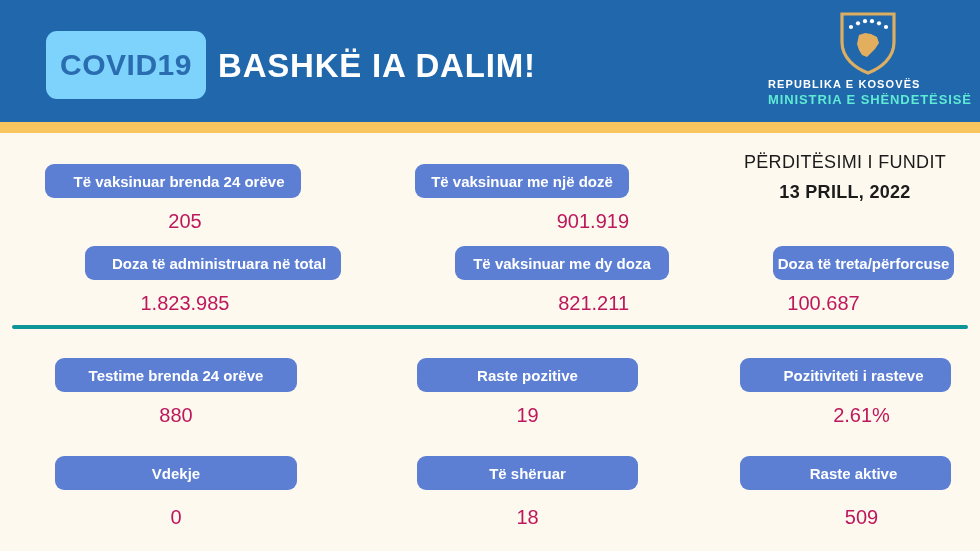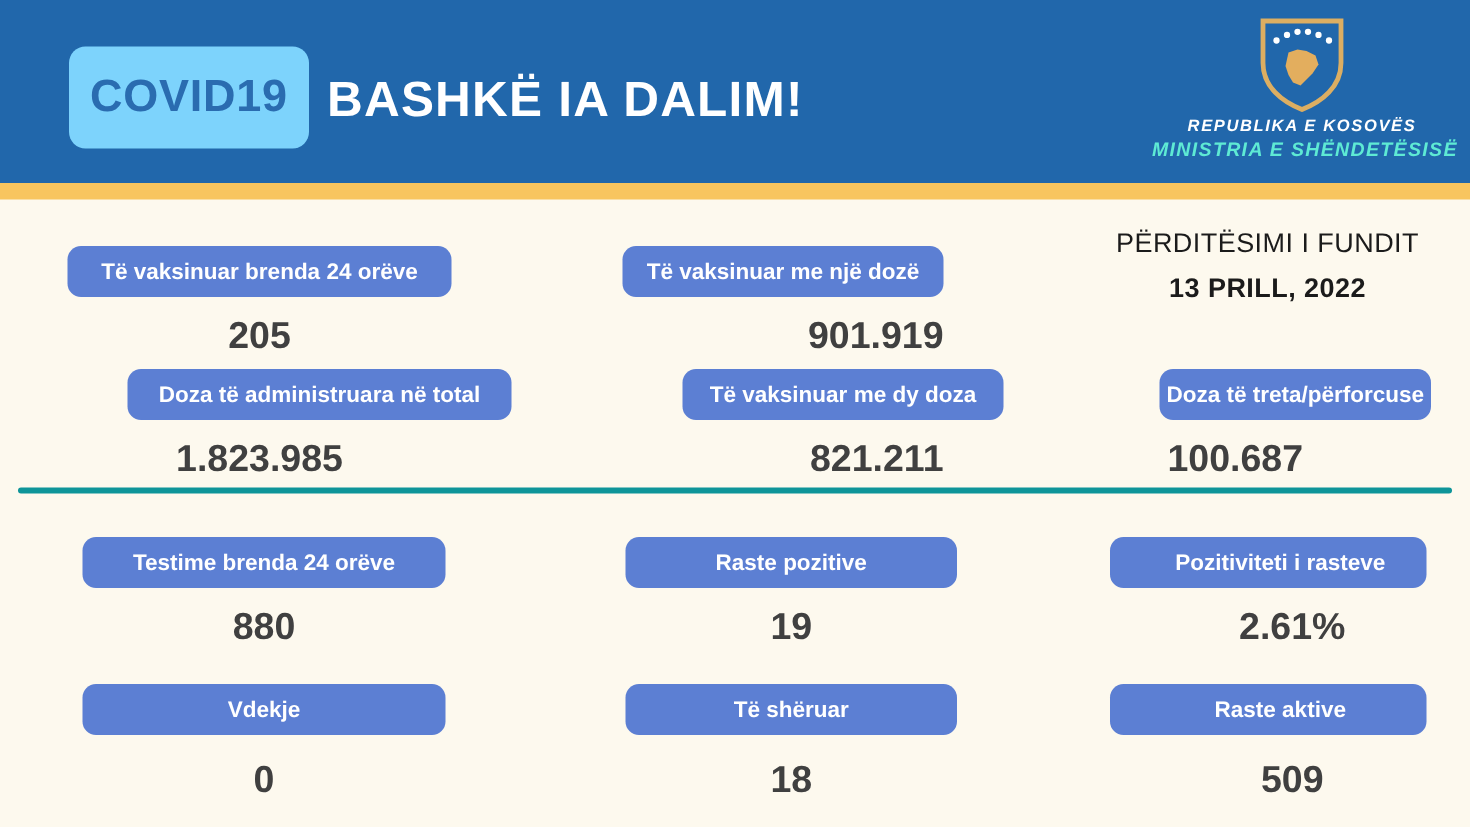--- a/index.html
+++ b/index.html
@@ -56,22 +56,20 @@
     font-weight: bold;
     letter-spacing: 0.8px;
     white-space: nowrap;
   }
 
   
   .emblem-block {
     position: absolute;
     right: 12px; top: 8px;
     width: 200px;
-    text-align: center;
-    font-style: italic;
   }
   .emblem-svg {
     display: block;
     margin: 0 auto;
   }
   .emblem-line1 {
     color: #ffffff;
     font-size: 11px;
     font-weight: bold;
     letter-spacing: 1.1px;
@@ -97,29 +95,29 @@
     align-items: center;
     justify-content: center;
     font-size: 15px;
     font-weight: bold;
     height: 34px;
     box-sizing: border-box;
     white-space: nowrap;
   }
   .value {
     position: absolute;
-    color: #404040;
-    font-size: 25px;
-    font-weight: bold;
+    color: #be185d;
+    font-size: 20px;
+    font-weight: normal;
     text-align: center;
     white-space: nowrap;
   }
 
   
-  .c1 { left: 45px;  width: 256px; }
+  .c1 { left: 45px;  width: 256px; padding-left: 12px; }
   .c2 { left: 415px; width: 214px; text-align: right; }
   .c3 { left: 733px; width: 181px; }
 
   
   .d1 { left: 55px;  width: 242px; }
   .d2 { left: 417px; width: 221px; }
   .d3 { left: 740px; width: 211px; padding-left: 16px; }
 
   .row1-pill  { top: 164px; }
   .row1-value { top: 210px; }

